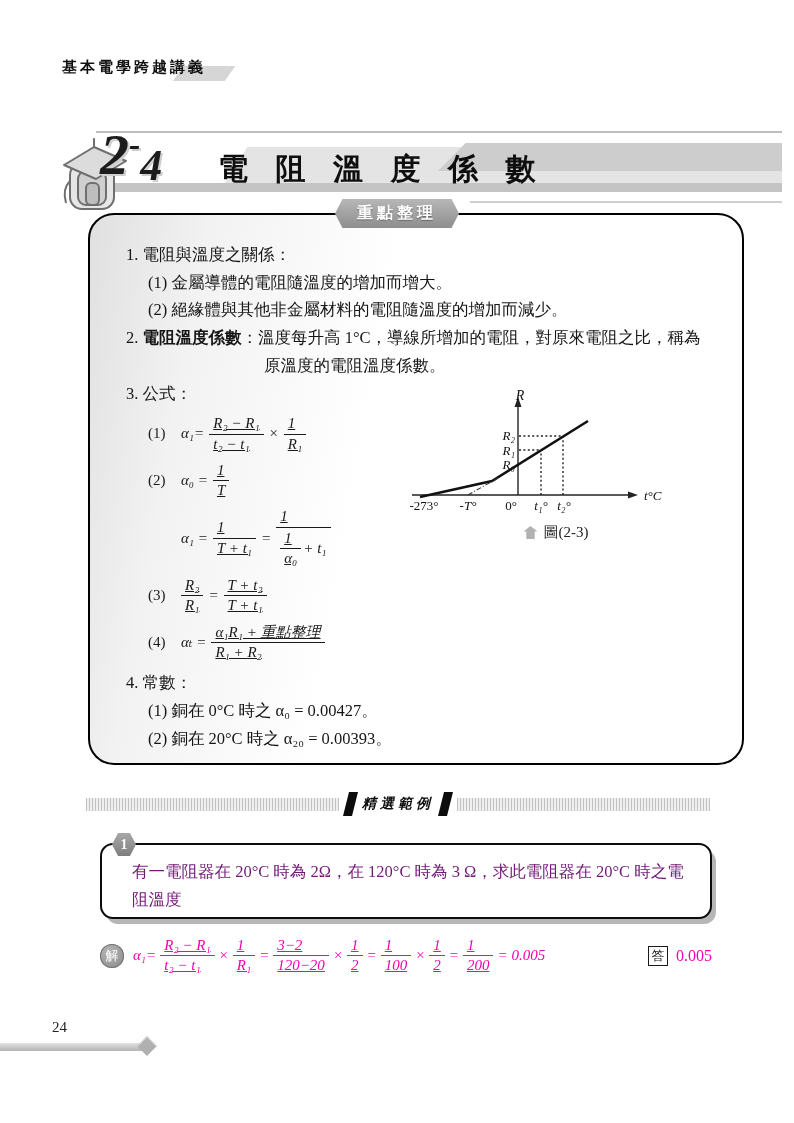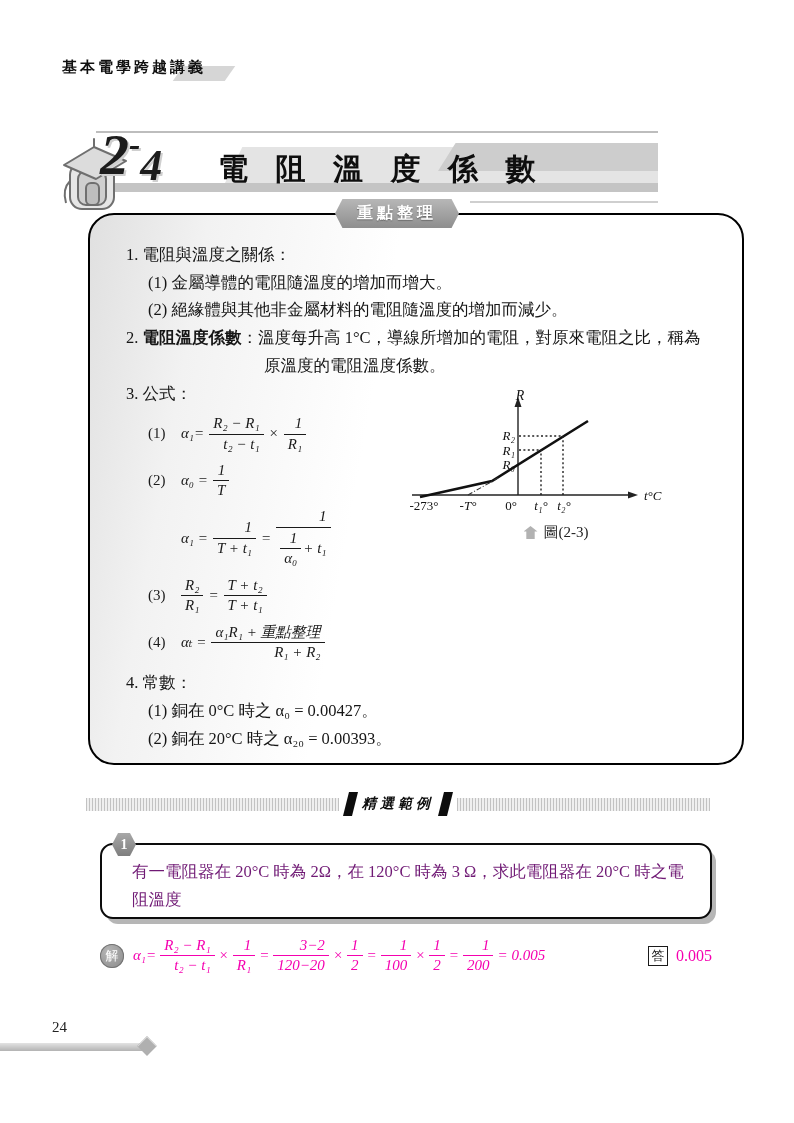--- a/index.html
+++ b/index.html
@@ -5,21 +5,21 @@
   :root { --magenta:#f500b0; }
   * { margin:0; padding:0; box-sizing:border-box; }
   body { background:#888; font-family:"Liberation Serif","DejaVu Serif",serif; }
   .page { position:relative; width:794px; height:1123px; background:#fff; margin:0 auto; overflow:hidden; }
 
   
   .hdr { position:absolute; left:62px; top:58px; font-size:15px; font-weight:700; letter-spacing:3px; color:#111; z-index:2; }
   .hdr-shadow { position:absolute; left:178px; top:66px; width:52px; height:15px; background:#d6d6d6; transform:skewX(-35deg); z-index:1; }
 
   
-  .banner { position:absolute; left:0; top:125px; width:658px; height:95px; }
+  .banner { position:absolute; left:0; top:125px; width:782px; height:95px; }
   .band-line { position:absolute; left:96px; right:0; top:6px; height:2px; background:#bdbdbd; }
   .band-light { position:absolute; left:225px; right:0; top:22px; height:36px; background:#e4e4e4; clip-path:polygon(0 100%, 4% 0, 100% 0, 100% 100%); }
   .band-mid { position:absolute; left:438px; right:0; top:18px; height:28px; background:#cdcdcd; clip-path:polygon(0 100%, 8% 0, 100% 0, 100% 100%); }
   .band-bar { position:absolute; left:96px; right:0; top:58px; height:9px; background:#c4c4c4; }
   .band-notch { position:absolute; left:470px; right:0; top:76px; height:2px; background:#cfcfcf; }
   .backpack { position:absolute; left:56px; top:12px; }
   .sec-num { position:absolute; left:100px; top:-4px; font-style:italic; font-weight:700; color:#1c1c1c; text-shadow:2px 2px 0 #cfcfcf; z-index:3; }
   .sec-num .n1 { font-size:58px; }
   .sec-num .dash { font-size:34px; vertical-align:18px; }
   .sec-num .n2 { font-size:44px; vertical-align:-6px; }
@@ -32,21 +32,21 @@
   .note { font-size:16.5px; line-height:1.68; color:#161616; }
   .note .lvl2 { padding-left:22px; }
   .note .hang { padding-left:138px; }
   .bold { font-weight:700; }
 
   
   .formulas { width:330px; }
   .frow { display:flex; align-items:center; gap:5px; margin:7px 0; font-size:15px; font-style:italic; color:#1a1a1a; }
   .frow .flabel { font-style:normal; width:28px; flex:none; }
   .frow.noLabel { margin-left:33px; }
-  .frac { display:inline-block; vertical-align:middle; text-align:right; }
+  .frac { display:inline-block; vertical-align:middle; text-align:left;text-decoration:underline; }
   .frac .num { display:block; padding:1px 4px; line-height:1.15; }
   .frac .den { display:block; border-top:1.3px solid currentColor; padding:1px 4px; line-height:1.15; white-space:nowrap; }
   .den-inline { display:inline-flex; align-items:center; gap:2px; }
 
   
   .figure { position:absolute; left:316px; top:172px; width:300px; }
   .fig-caption { display:flex; align-items:center; justify-content:center; gap:6px; margin-top:2px; font-size:15px; color:#222; }
   .house-icon { width:14px; height:13px; background:#b2b2b2; clip-path:polygon(50% 0,100% 42%,80% 42%,80% 100%,20% 100%,20% 42%,0 42%); }
 
   

